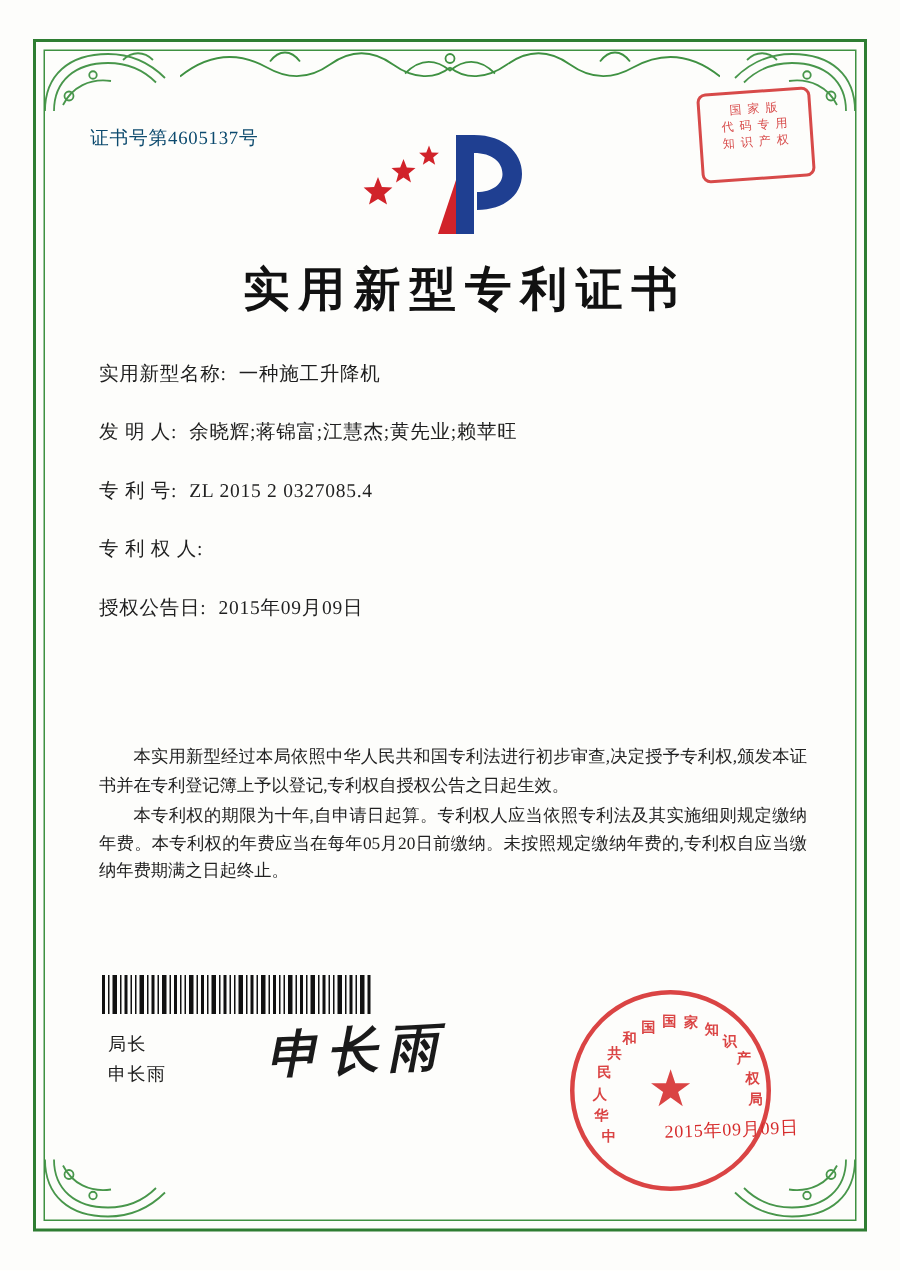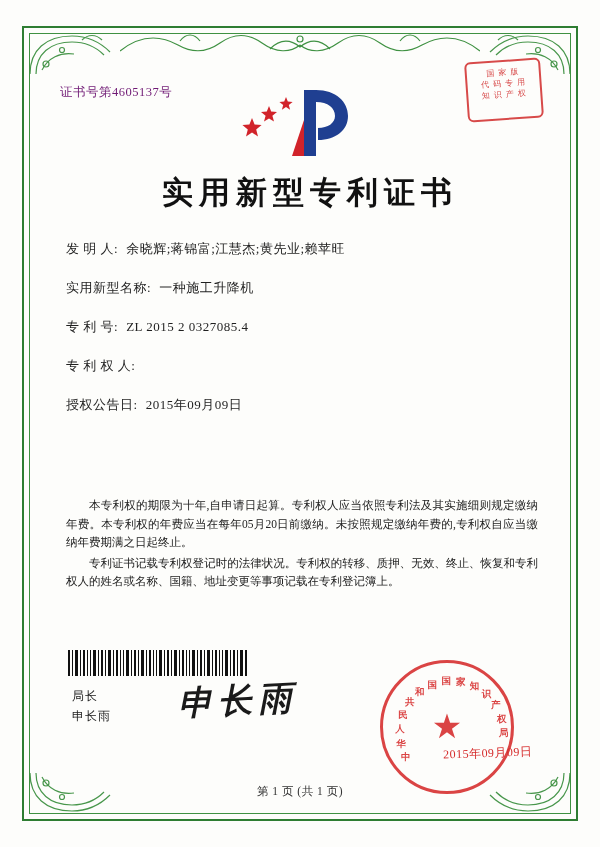--- a/index.html
+++ b/index.html
@@ -65,21 +65,21 @@
     color: #3f9142;
   }
 
   
   .cert-no {
     position: absolute;
     left: 60px;
     top: 84px;
     font-size: 12.5px;
     letter-spacing: 0.5px;
-    color: #701a75;
+    color: #0c4a6e;
     font-family: "Liberation Serif", serif;
   }
 
   
   .top-seal {
     position: absolute;
     right: 58px;
     top: 60px;
     width: 76px;
     height: 60px;
@@ -337,43 +337,43 @@
         <path d="M76,8 C96,8 108,20 108,34 C108,48 96,58 78,58 L78,46 C88,46 95,41 95,34 C95,26 88,20 76,20 Z" fill="#1f3f91"></path>
         <path d="M52,74 L64,38 L64,74 Z" fill="#d1232a"></path>
       </g>
     </svg>
   </div>
 
   <div class="main-title">实用新型专利证书</div>
 
   <div class="fields">
     <div class="field-row">
+      <span class="field-label">实用新型名称:</span>
+      <span class="field-value">一种施工升降机</span>
+    </div>
+    <div class="field-row">
       <span class="field-label">发 明 人:</span>
       <span class="field-value">余晓辉;蒋锦富;江慧杰;黄先业;赖苹旺</span>
-    </div>
-    <div class="field-row">
-      <span class="field-label">实用新型名称:</span>
-      <span class="field-value">一种施工升降机</span>
     </div>
     <div class="field-row">
       <span class="field-label">专 利 号:</span>
       <span class="field-value">ZL 2015 2 0327085.4</span>
     </div>
     <div class="field-row">
       <span class="field-label">专 利 权 人:</span>
     </div>
     <div class="field-row">
       <span class="field-label">授权公告日:</span>
       <span class="field-value">2015年09月09日</span>
     </div>
   </div>
 
   <div class="body-text">
+    <p>本实用新型经过本局依照中华人民共和国专利法进行初步审查,决定授予专利权,颁发本证书并在专利登记簿上予以登记,专利权自授权公告之日起生效。</p>
     <p>本专利权的期限为十年,自申请日起算。专利权人应当依照专利法及其实施细则规定缴纳年费。本专利权的年费应当在每年05月20日前缴纳。未按照规定缴纳年费的,专利权自应当缴纳年费期满之日起终止。</p>
-    <p>专利证书记载专利权登记时的法律状况。专利权的转移、质押、无效、终止、恢复和专利权人的姓名或名称、国籍、地址变更等事项记载在专利登记簿上。</p>
   </div>
 
   <div class="barcode">
     <svg viewBox="0 0 180 26" width="180" height="26" preserveAspectRatio="none">
       <g fill="#111">
         <rect x="0" y="0" width="2" height="26"></rect>
           <rect x="4" y="0" width="1" height="26"></rect>
         <rect x="7" y="0" width="3" height="26"></rect>
           <rect x="12" y="0" width="1" height="26"></rect>
         <rect x="15" y="0" width="2" height="26"></rect>
@@ -445,15 +445,14 @@
       <span style="transform: rotate(26deg) translate(0,-52px) rotate(-26deg);">知</span>
       <span style="transform: rotate(42deg) translate(0,-52px) rotate(-42deg);">识</span>
       <span style="transform: rotate(58deg) translate(0,-52px) rotate(-58deg);">产</span>
       <span style="transform: rotate(74deg) translate(0,-52px) rotate(-74deg);">权</span>
       <span style="transform: rotate(90deg) translate(0,-52px) rotate(-90deg);">局</span>
     </div>
     <div class="star">★</div>
   </div>
   <div class="seal-date">2015年09月09日</div>
 
-  <div class="footer">第 1 页 (共 1 页)</div>
 
 </div>
 
 </body></html>

